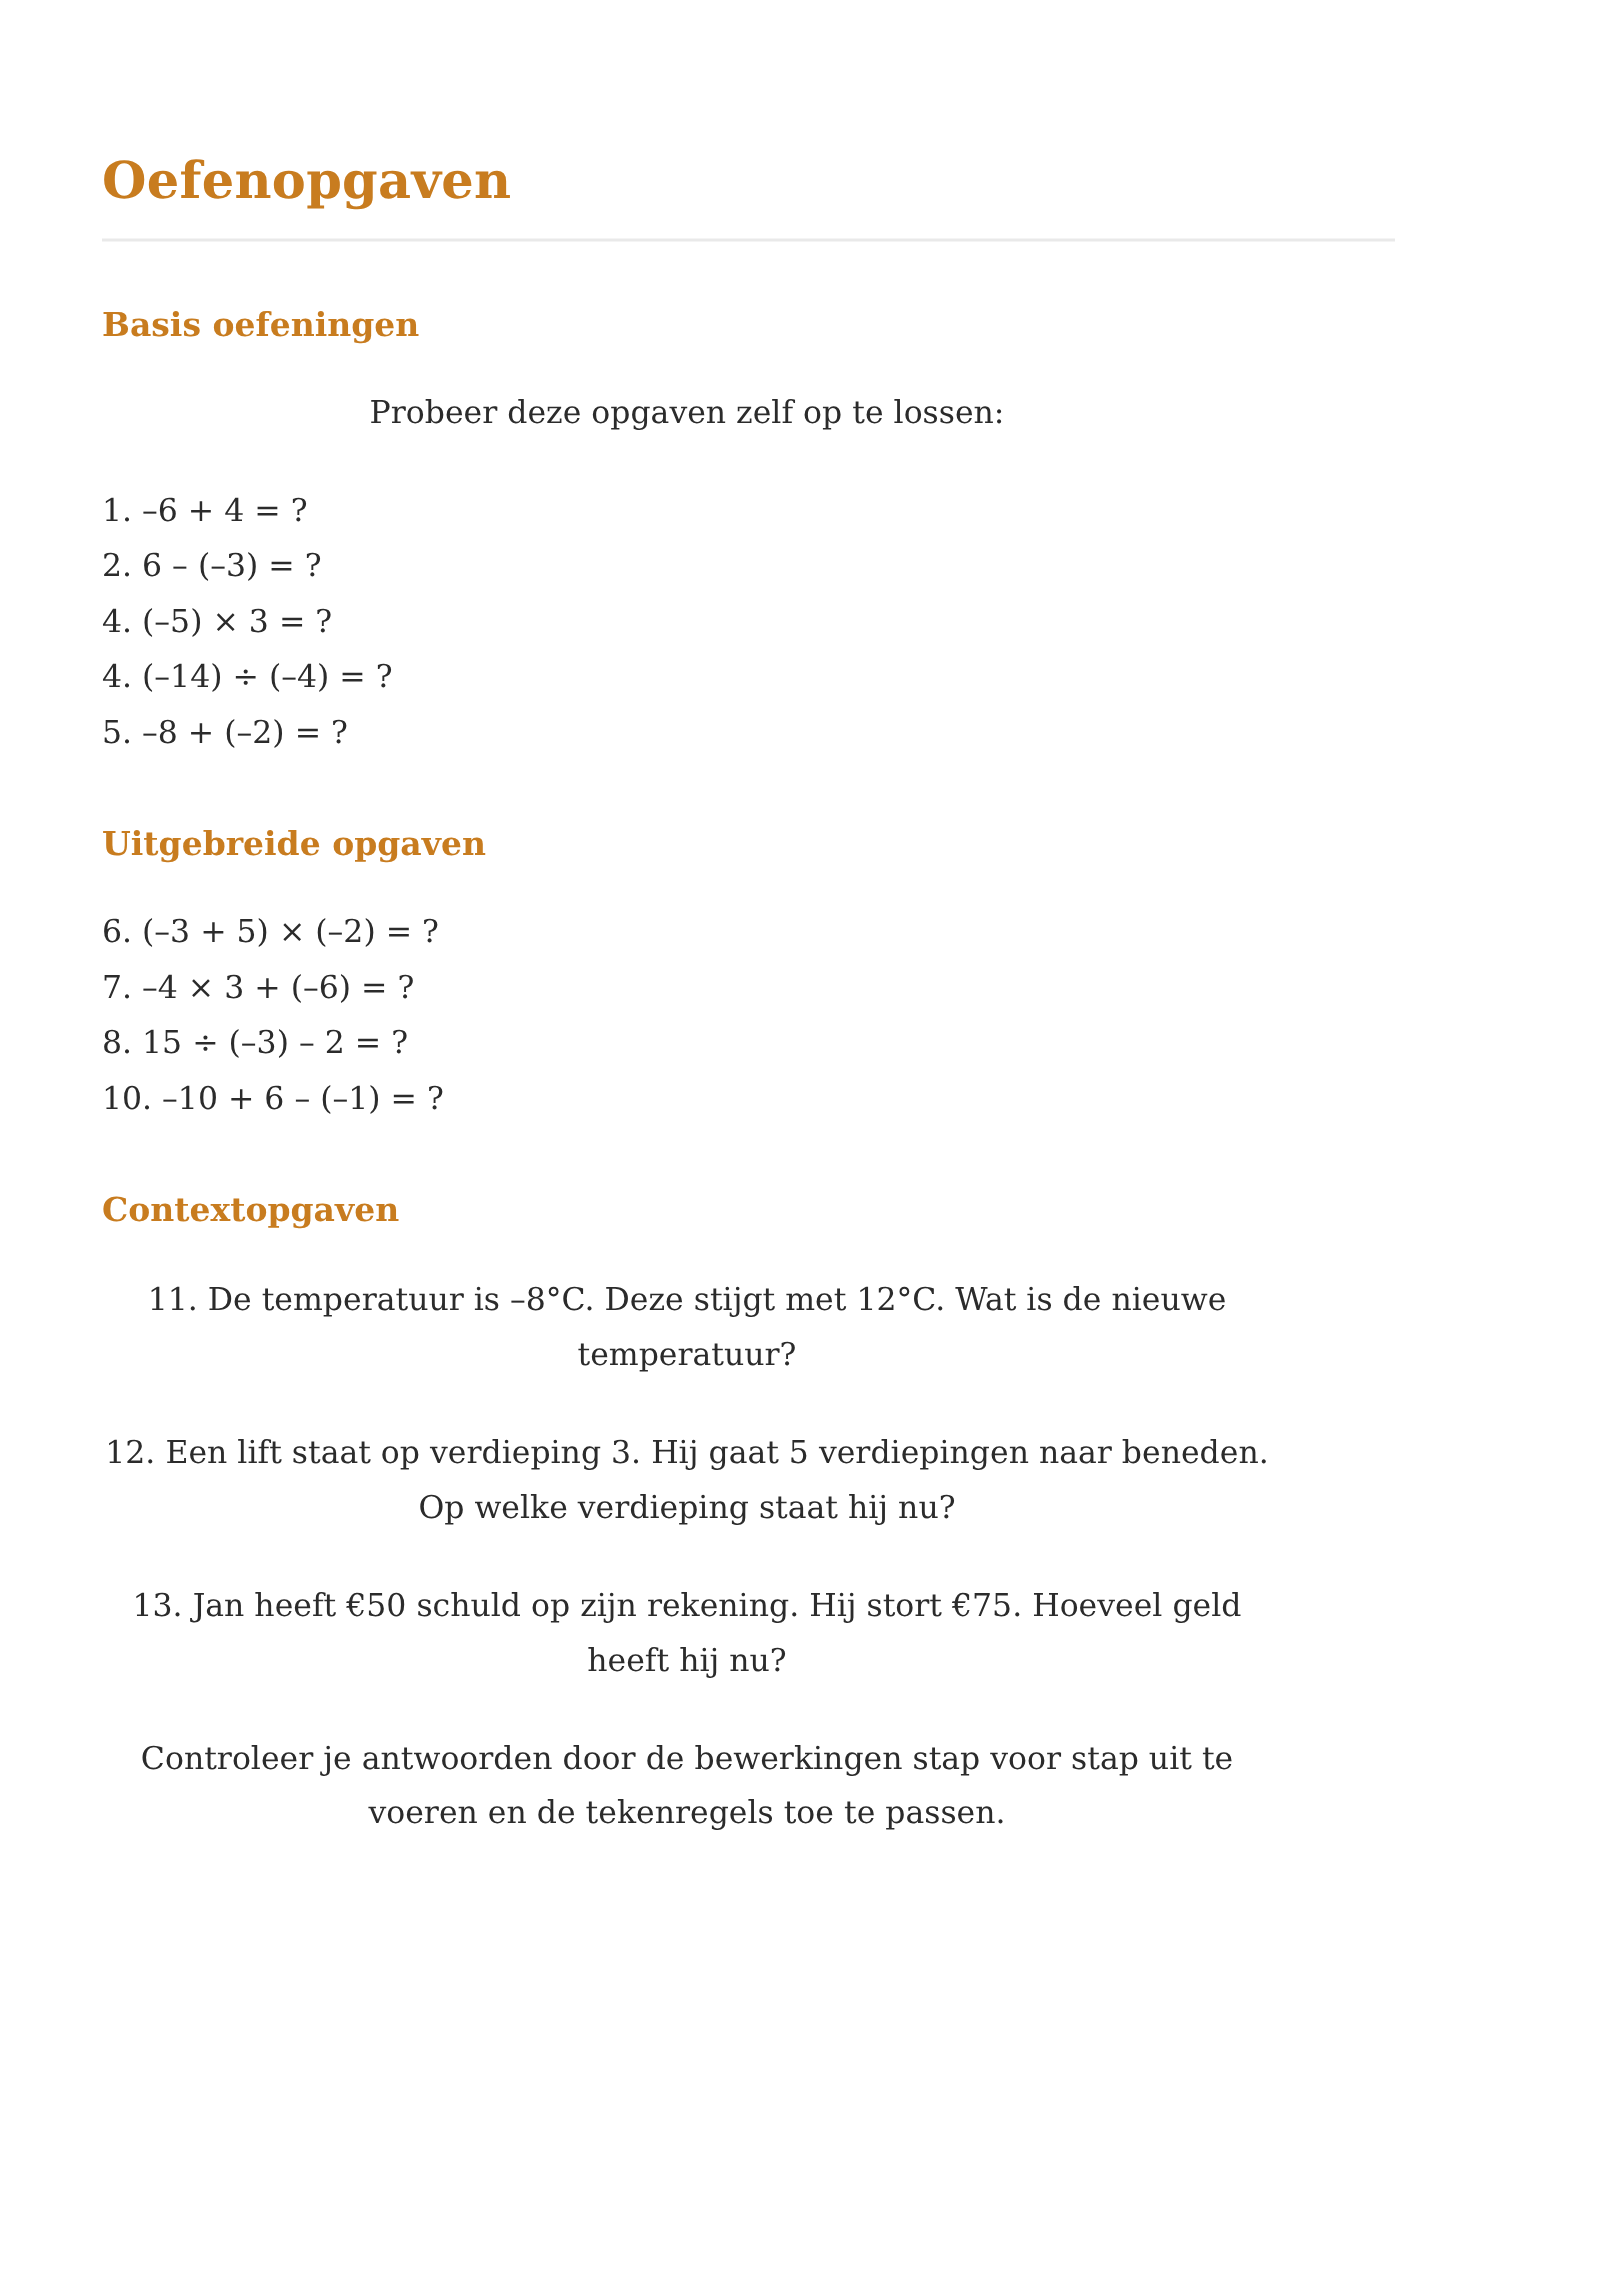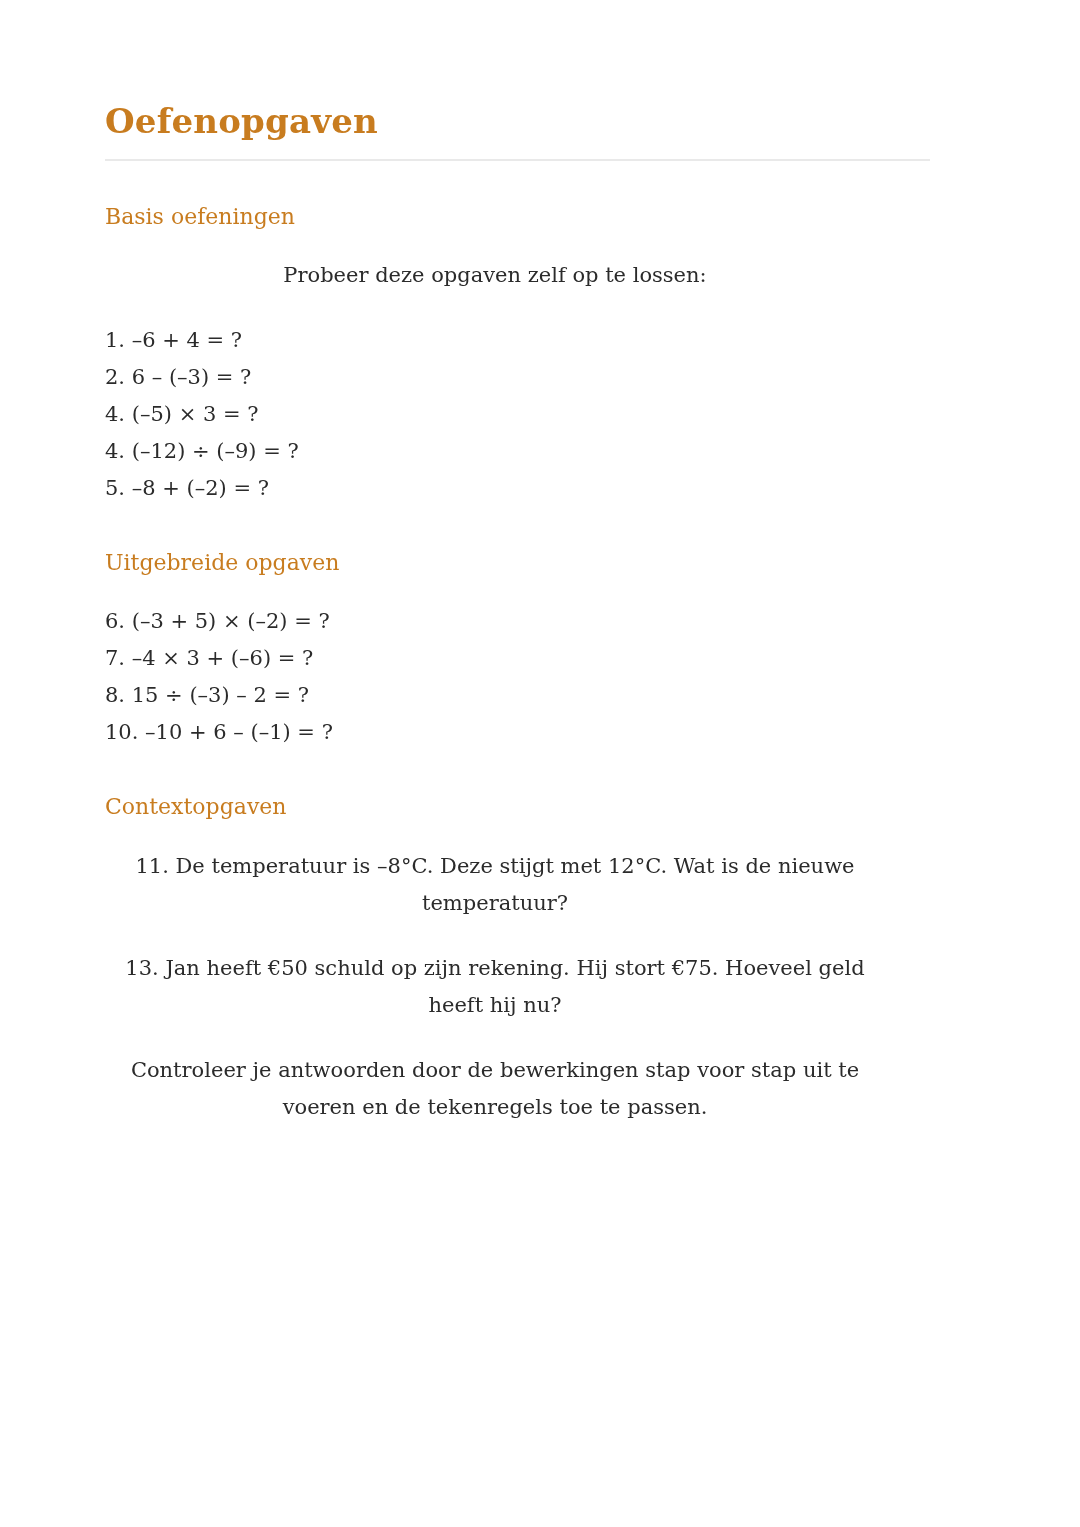--- a/index.html
+++ b/index.html
@@ -10,38 +10,38 @@
     width: 1080px;
     height: 1527px;
     font-family: "DejaVu Serif", "Liberation Serif", serif;
     color: #2b2b2b;
     overflow: hidden;
   }
   .page {
     width: 1080px;
     height: 1527px;
     background: #ffffff;
-    padding: 100px 150px 0 105px;
+    padding: 100px 150px 0 68px;
   }
   .page-title {
     font-size: 34px;
     font-weight: 700;
     color: #c87c1f;
     line-height: 1.25;
     letter-spacing: 0.2px;
   }
   .title-divider {
     border: none;
     border-top: 2px solid #e9e9e9;
     margin-top: 16px;
     margin-bottom: 0;
   }
   .section-heading {
     font-size: 22px;
-    font-weight: 400;
+    font-weight: 700;
     color: #c87c1f;
     margin-top: 42px;
     margin-bottom: 26px;
     line-height: 1.3;
   }
   .para {
     font-size: 21px;
     line-height: 1.76;
     color: #2b2b2b;
     margin-bottom: 28px;
@@ -67,35 +67,36 @@
   <hr class="title-divider">
 
   <h2 class="section-heading">Basis oefeningen</h2>
 
   <p class="para">Probeer deze opgaven zelf op te lossen:</p>
 
   <div class="exercise-list">
     <div class="exercise-line">1. –6 + 4 = ?</div>
     <div class="exercise-line">2. 6 – (–3) = ?</div>
     <div class="exercise-line">4. (–5) × 3 = ?</div>
-    <div class="exercise-line">4. (–12) ÷ (–9) = ?</div>
+    <div class="exercise-line">4. (–14) ÷ (–4) = ?</div>
     <div class="exercise-line">5. –8 + (–2) = ?</div>
   </div>
 
   <h2 class="section-heading">Uitgebreide opgaven</h2>
 
   <div class="exercise-list">
     <div class="exercise-line">6. (–3 + 5) × (–2) = ?</div>
     <div class="exercise-line">7. –4 × 3 + (–6) = ?</div>
     <div class="exercise-line">8. 15 ÷ (–3) – 2 = ?</div>
     <div class="exercise-line">10. –10 + 6 – (–1) = ?</div>
   </div>
 
   <h2 class="section-heading">Contextopgaven</h2>
 
   <p class="para">11. De temperatuur is –8°C. Deze stijgt met 12°C. Wat is de nieuwe temperatuur?</p>
 
+  <p class="para">12. Een lift staat op verdieping 3. Hij gaat 5 verdiepingen naar beneden. Op welke verdieping staat hij nu?</p>
 
   <p class="para">13. Jan heeft €50 schuld op zijn rekening. Hij stort €75. Hoeveel geld heeft hij nu?</p>
 
   <p class="para">Controleer je antwoorden door de bewerkingen stap voor stap uit te voeren en de tekenregels toe te passen.</p>
 
 </div>
 
 </body></html>

